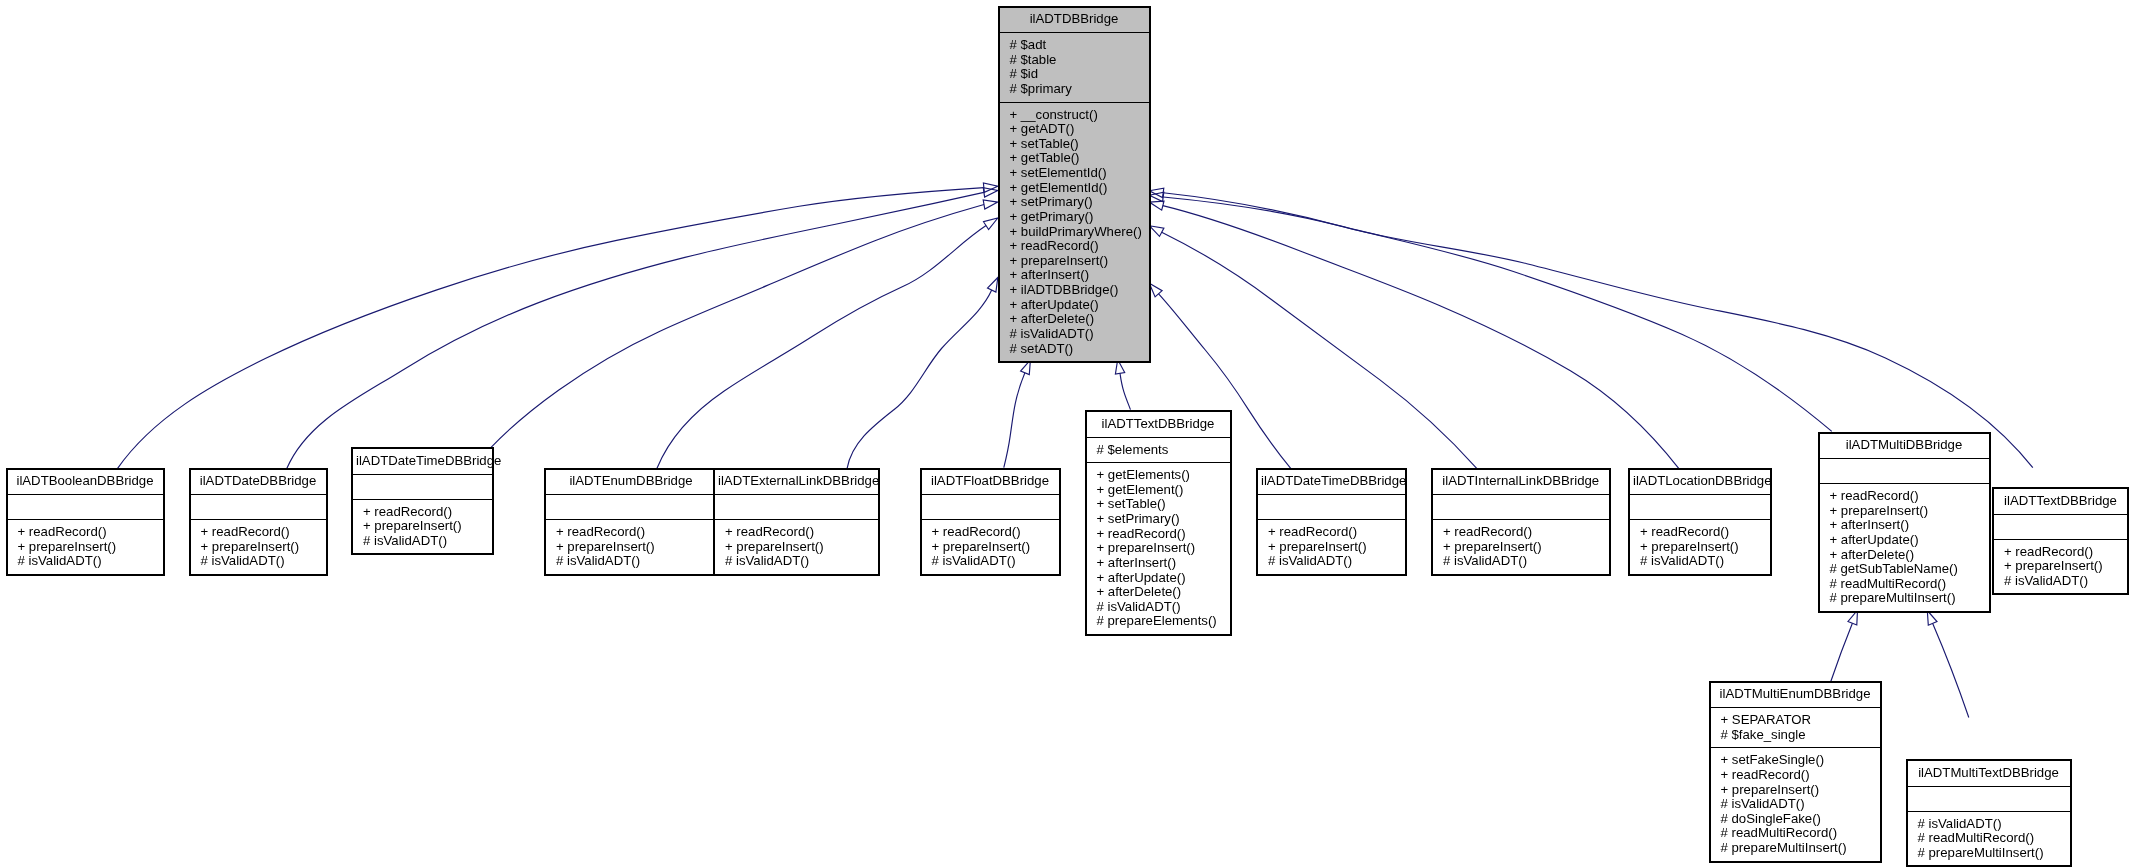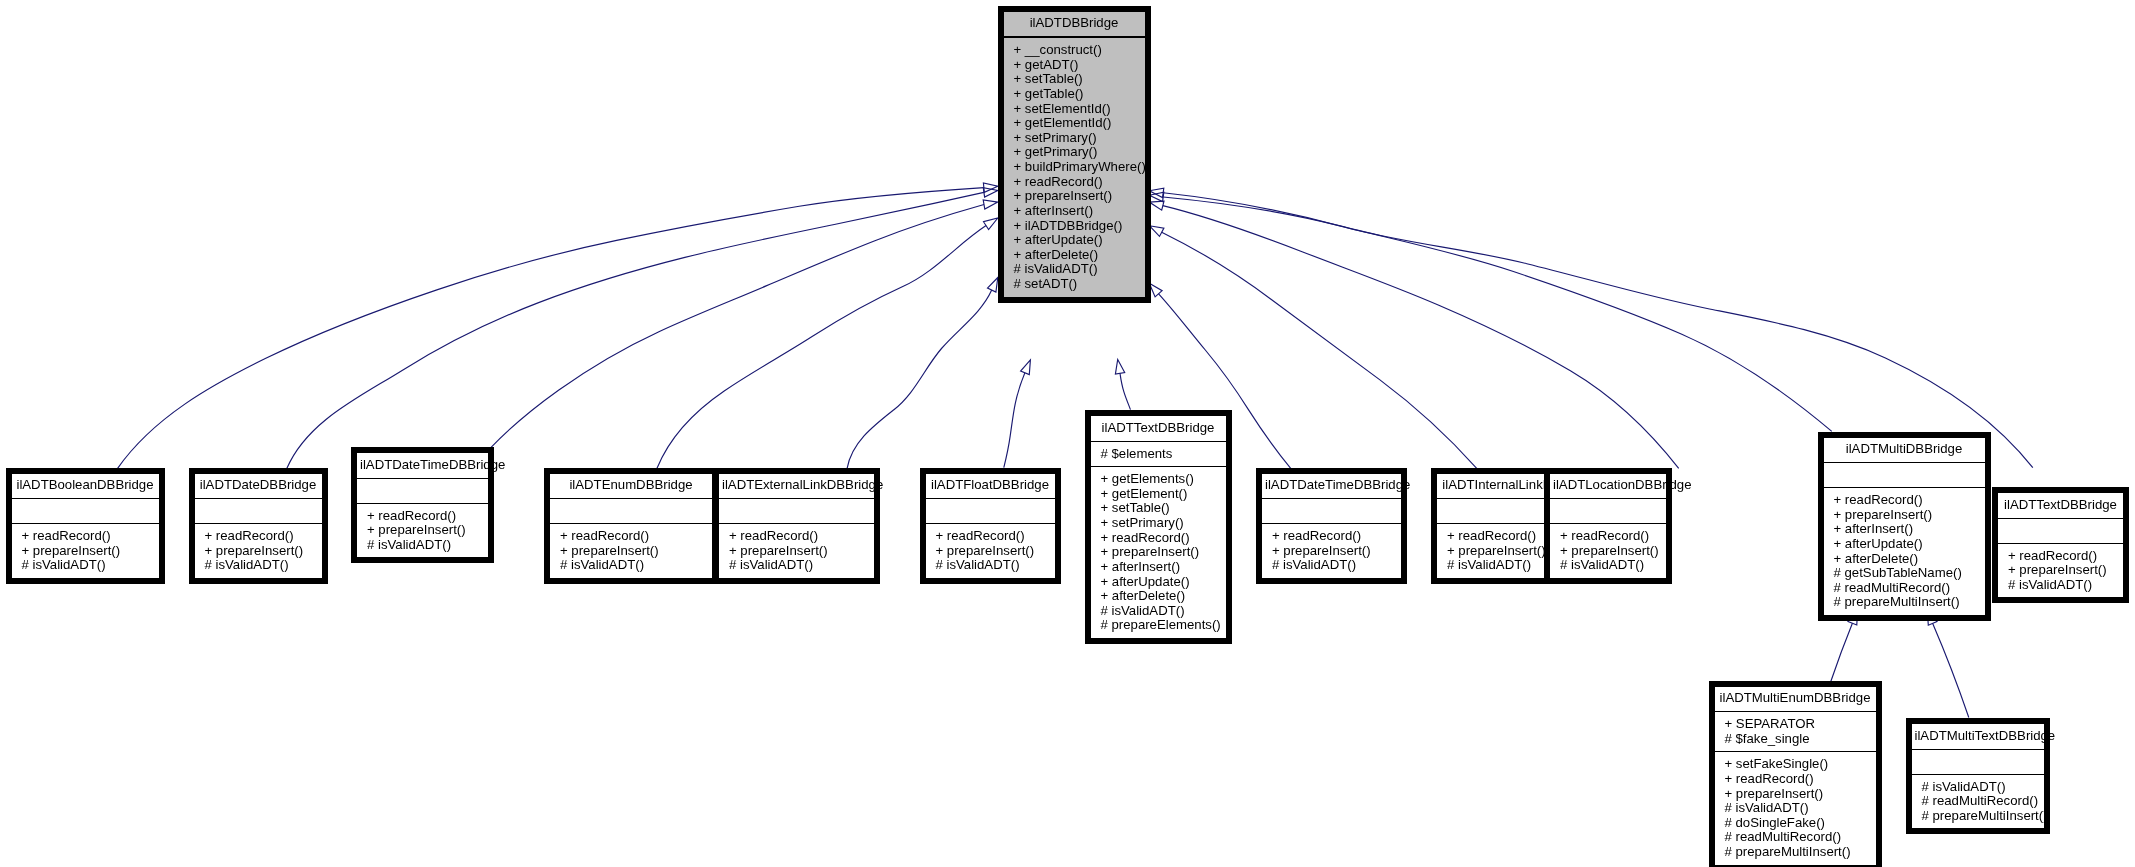--- a/index.html
+++ b/index.html
@@ -1,21 +1,21 @@
 <!DOCTYPE html>
 <html><head>
 <meta charset="utf-8">
 <title>ilADTDBBridge Class Reference - Inheritance diagram</title>
 <style>
   html,body{margin:0;padding:0;background:#ffffff;}
   body{width:2135px;height:867px;overflow:hidden;
        font-family:"Liberation Sans",sans-serif;-webkit-font-smoothing:antialiased;}
   #diagram{position:relative;width:2135px;height:867px;background:#ffffff;}
   #edge-layer{position:absolute;left:0;top:0;width:2135px;height:867px;overflow:visible;}
-  .node{position:absolute;box-sizing:border-box;border:6px solid #000000;background:#ffffff;}
+  .node{position:absolute;box-sizing:border-box;border:2px solid #000000;background:#ffffff;}
   .node.root-node{background:#bfbfbf;}
   .node .divider{height:1px;background:#000000;font-size:0;line-height:0;}
   .sect{box-sizing:border-box;padding:4.9px 0 5.1px 0;}
   .sect.title-sect{text-align:center;padding:4.5px 3px 5.5px 3px;}
   .sect.attr-sect,.sect.op-sect{text-align:left;padding-left:10px;}
   .ln{display:block;font-size:13.2px;line-height:14.63px;color:#000000;white-space:pre;
       letter-spacing:0px;}
   #diagram{will-change:transform;transform:translateZ(0);}
   .title-sect .ln{font-size:13.2px;}
   .empty-sect{height:24px;}
@@ -83,20 +83,26 @@
       <path class="edge-line" fill="none" d="M1968.8,717.5 C1958.0,685.7 1946.0,654.3 1932.7,623.4"></path>
       <polygon class="edge-arrow" points="1927.3,610.5 1937.0,621.6 1928.3,625.2"></polygon>
     </g>
   </svg>
 
   <div class="node root-node" style="left:997.5px;top:5.5px;width:153px">
     <div class="sect title-sect">
         <span class="ln">ilADTDBBridge</span>
       </div>
     <div class="divider"></div>
+    <div class="sect attr-sect">
+        <span class="ln"># $adt</span>
+        <span class="ln"># $table</span>
+        <span class="ln"># $id</span>
+        <span class="ln"># $primary</span>
+      </div>
     <div class="divider"></div>
     <div class="sect op-sect">
         <span class="ln">+ __construct()</span>
         <span class="ln">+ getADT()</span>
         <span class="ln">+ setTable()</span>
         <span class="ln">+ getTable()</span>
         <span class="ln">+ setElementId()</span>
         <span class="ln">+ getElementId()</span>
         <span class="ln">+ setPrimary()</span>
         <span class="ln">+ getPrimary()</span>
@@ -231,21 +237,21 @@
       </div>
     <div class="divider"></div>
     <div class="sect attr-sect empty-sect"></div>
     <div class="divider"></div>
     <div class="sect op-sect">
         <span class="ln">+ readRecord()</span>
         <span class="ln">+ prepareInsert()</span>
         <span class="ln"># isValidADT()</span>
       </div>
   </div>
-  <div class="node" style="left:1544px;top:467.5px;width:128px">
+  <div class="node" style="left:1628px;top:467.5px;width:144px">
     <div class="sect title-sect">
         <span class="ln">ilADTLocationDBBridge</span>
       </div>
     <div class="divider"></div>
     <div class="sect attr-sect empty-sect"></div>
     <div class="divider"></div>
     <div class="sect op-sect">
         <span class="ln">+ readRecord()</span>
         <span class="ln">+ prepareInsert()</span>
         <span class="ln"># isValidADT()</span>
@@ -295,21 +301,21 @@
     <div class="sect op-sect">
         <span class="ln">+ setFakeSingle()</span>
         <span class="ln">+ readRecord()</span>
         <span class="ln">+ prepareInsert()</span>
         <span class="ln"># isValidADT()</span>
         <span class="ln"># doSingleFake()</span>
         <span class="ln"># readMultiRecord()</span>
         <span class="ln"># prepareMultiInsert()</span>
       </div>
   </div>
-  <div class="node" style="left:1905.5px;top:718px;width:144px">
+  <div class="node" style="left:1905.5px;top:759px;width:166px">
     <div class="sect title-sect">
         <span class="ln">ilADTMultiTextDBBridge</span>
       </div>
     <div class="divider"></div>
     <div class="sect attr-sect empty-sect"></div>
     <div class="divider"></div>
     <div class="sect op-sect">
         <span class="ln"># isValidADT()</span>
         <span class="ln"># readMultiRecord()</span>
         <span class="ln"># prepareMultiInsert()</span>

